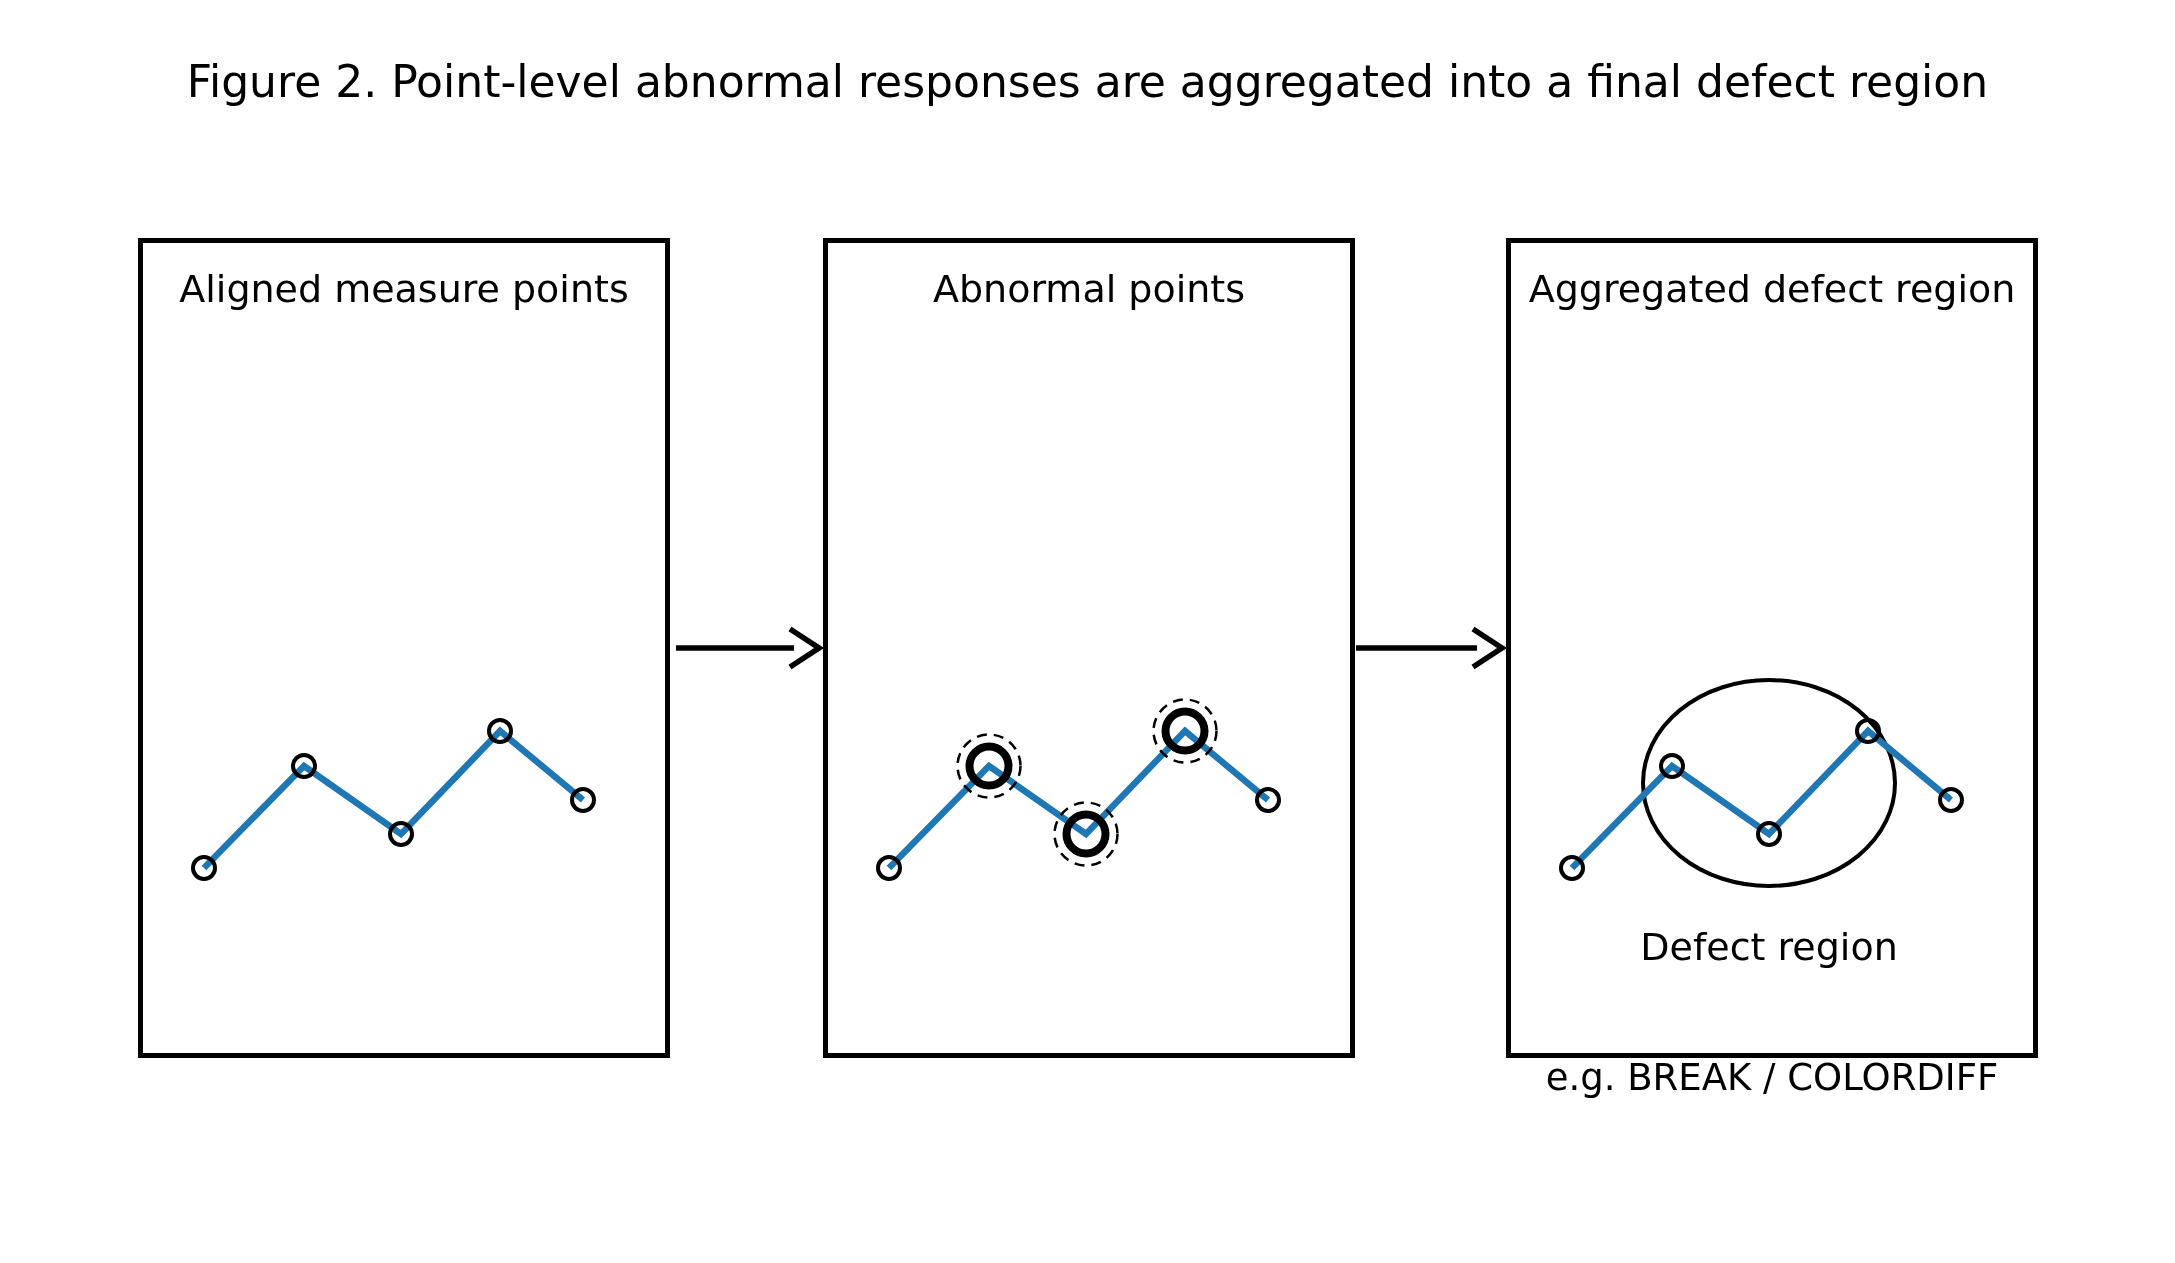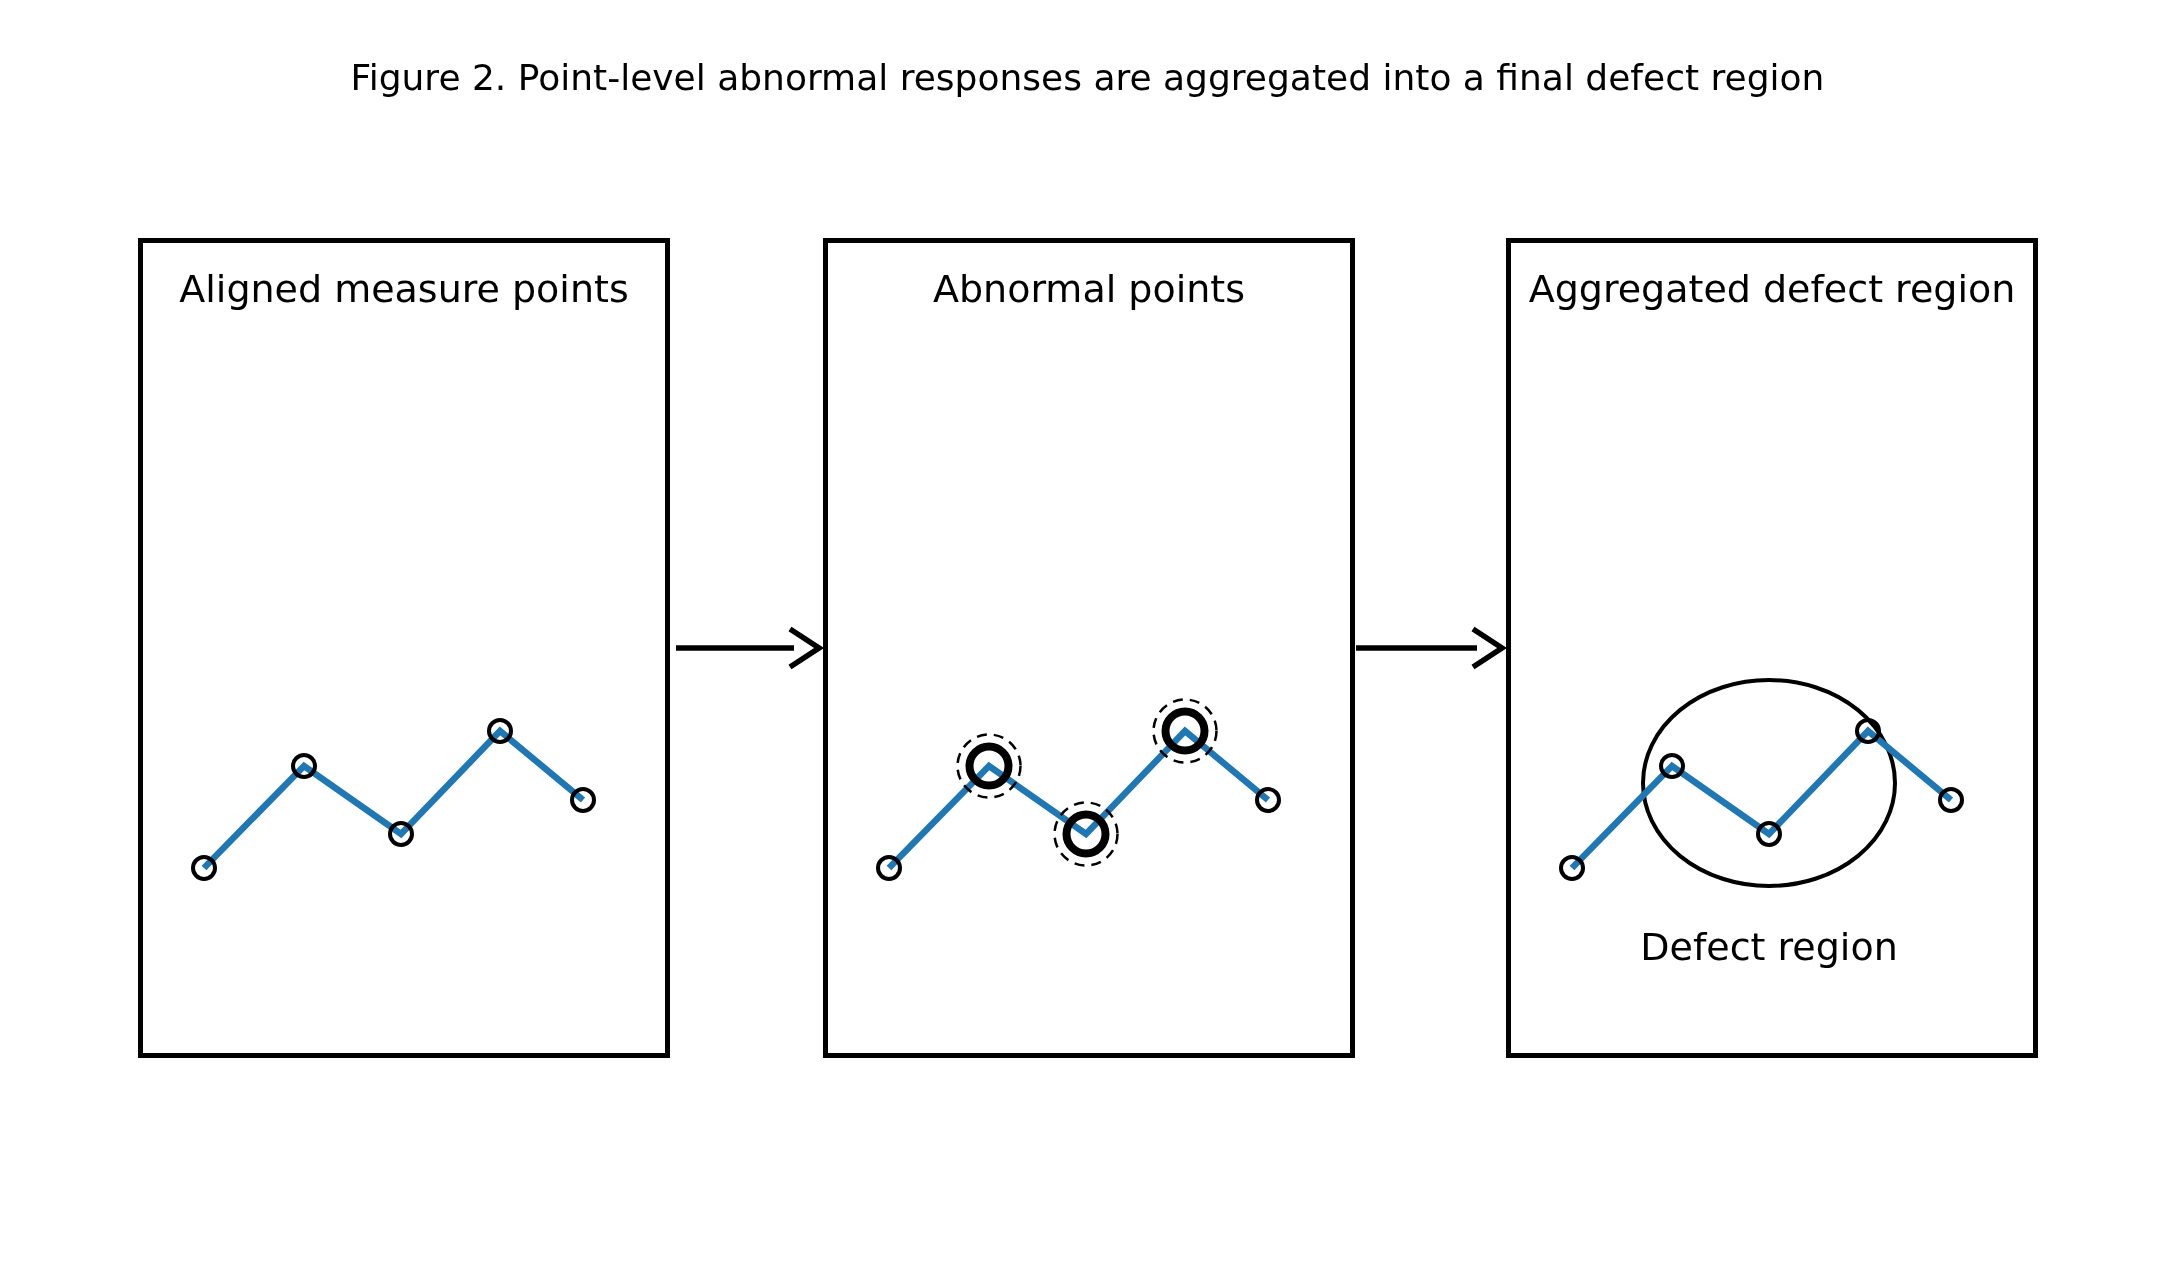--- a/index.html
+++ b/index.html
@@ -15,21 +15,21 @@
     font-family: "DejaVu Sans", "Liberation Sans", sans-serif;
     color: #000000;
     overflow: hidden;
   }
   .figure-title {
     position: absolute;
     top: 58px;
     left: 0;
     width: 100%;
     text-align: center;
-    font-size: 36px;
+    font-size: 44px;
     line-height: 1.1;
     color: #000000;
     white-space: nowrap;
   }
   .panel {
     position: absolute;
     top: 238px;
   }
   #panel-0 { left: 138px; }
   #panel-1 { left: 823px; }
@@ -128,14 +128,15 @@
         <circle cx="66" cy="630" r="11" fill="none" stroke="#000000" stroke-width="4"></circle>
         <circle cx="166" cy="528" r="11" fill="none" stroke="#000000" stroke-width="4"></circle>
         <circle cx="263" cy="596" r="11" fill="none" stroke="#000000" stroke-width="4"></circle>
         <circle cx="362" cy="493" r="11" fill="none" stroke="#000000" stroke-width="4"></circle>
         <circle cx="445" cy="562" r="11" fill="none" stroke="#000000" stroke-width="4"></circle>
       </g>
     <text class="panel-title" x="266" y="64">Aggregated defect region</text>
     <text class="defect-label" x="263" y="722">Defect region</text>
   </svg>
 
+  <div class="panel-caption">e.g. BREAK / COLORDIFF</div>
 
 </div>
 
 </body></html>

